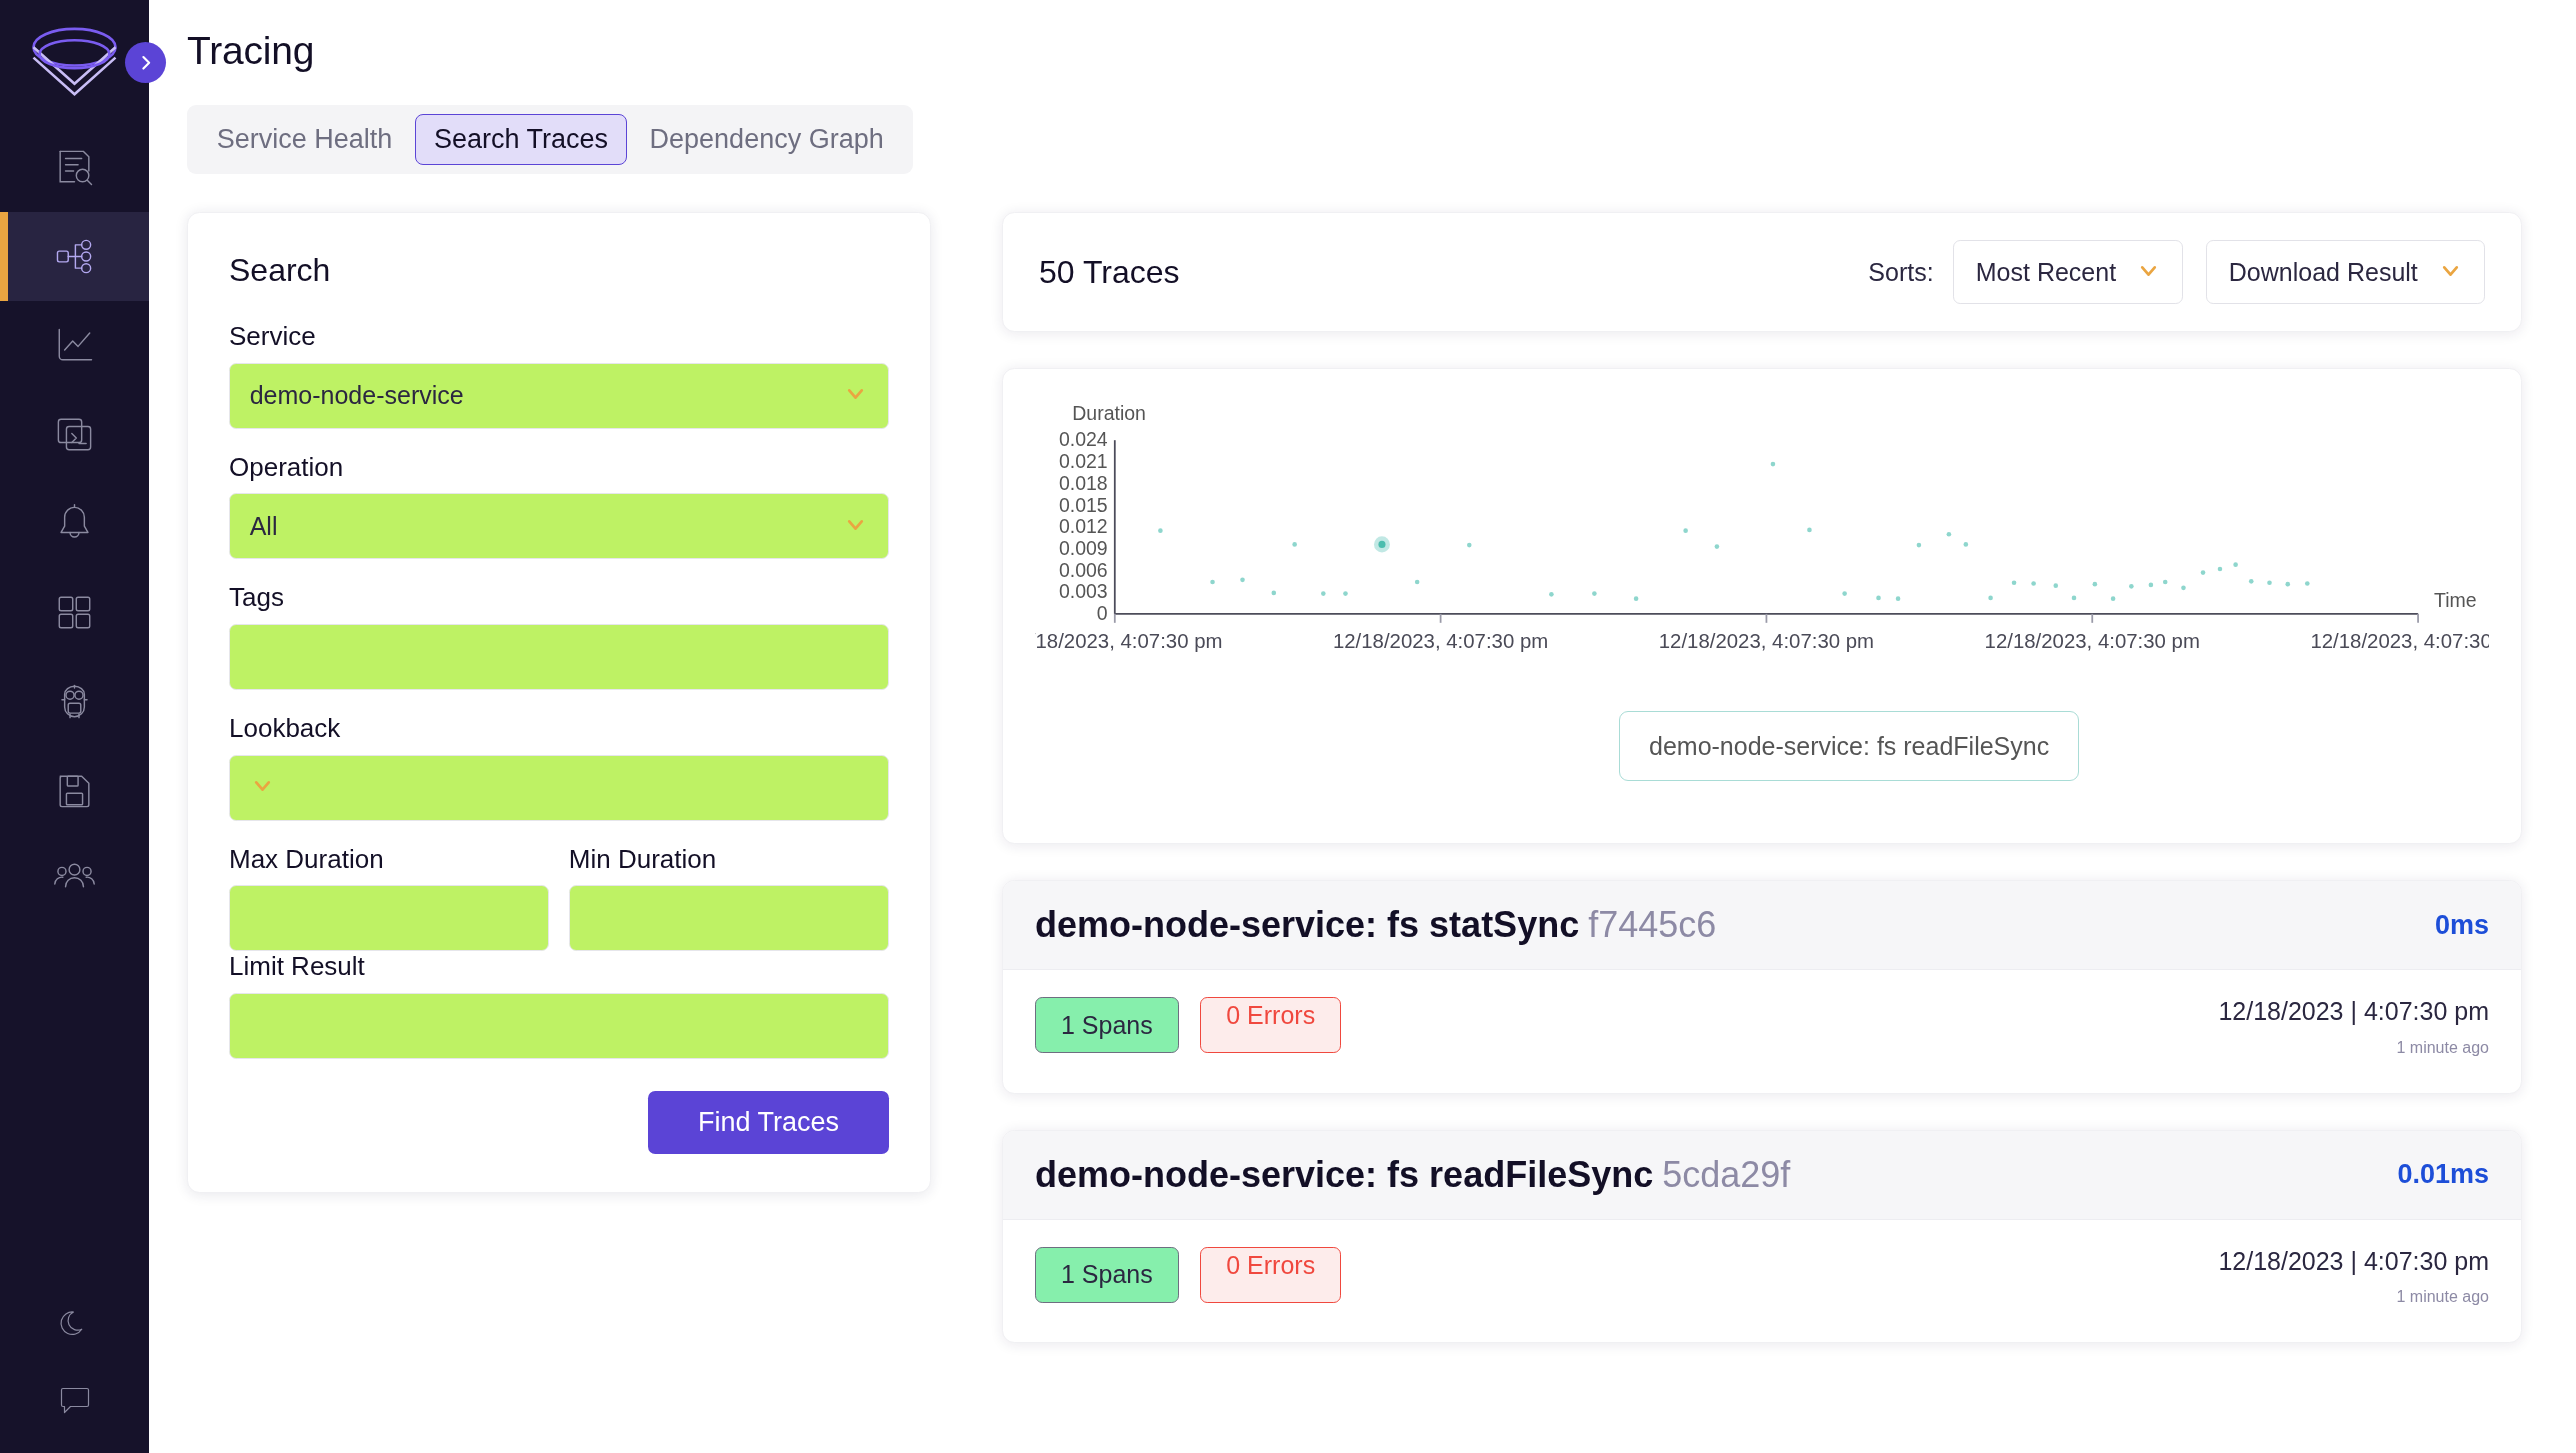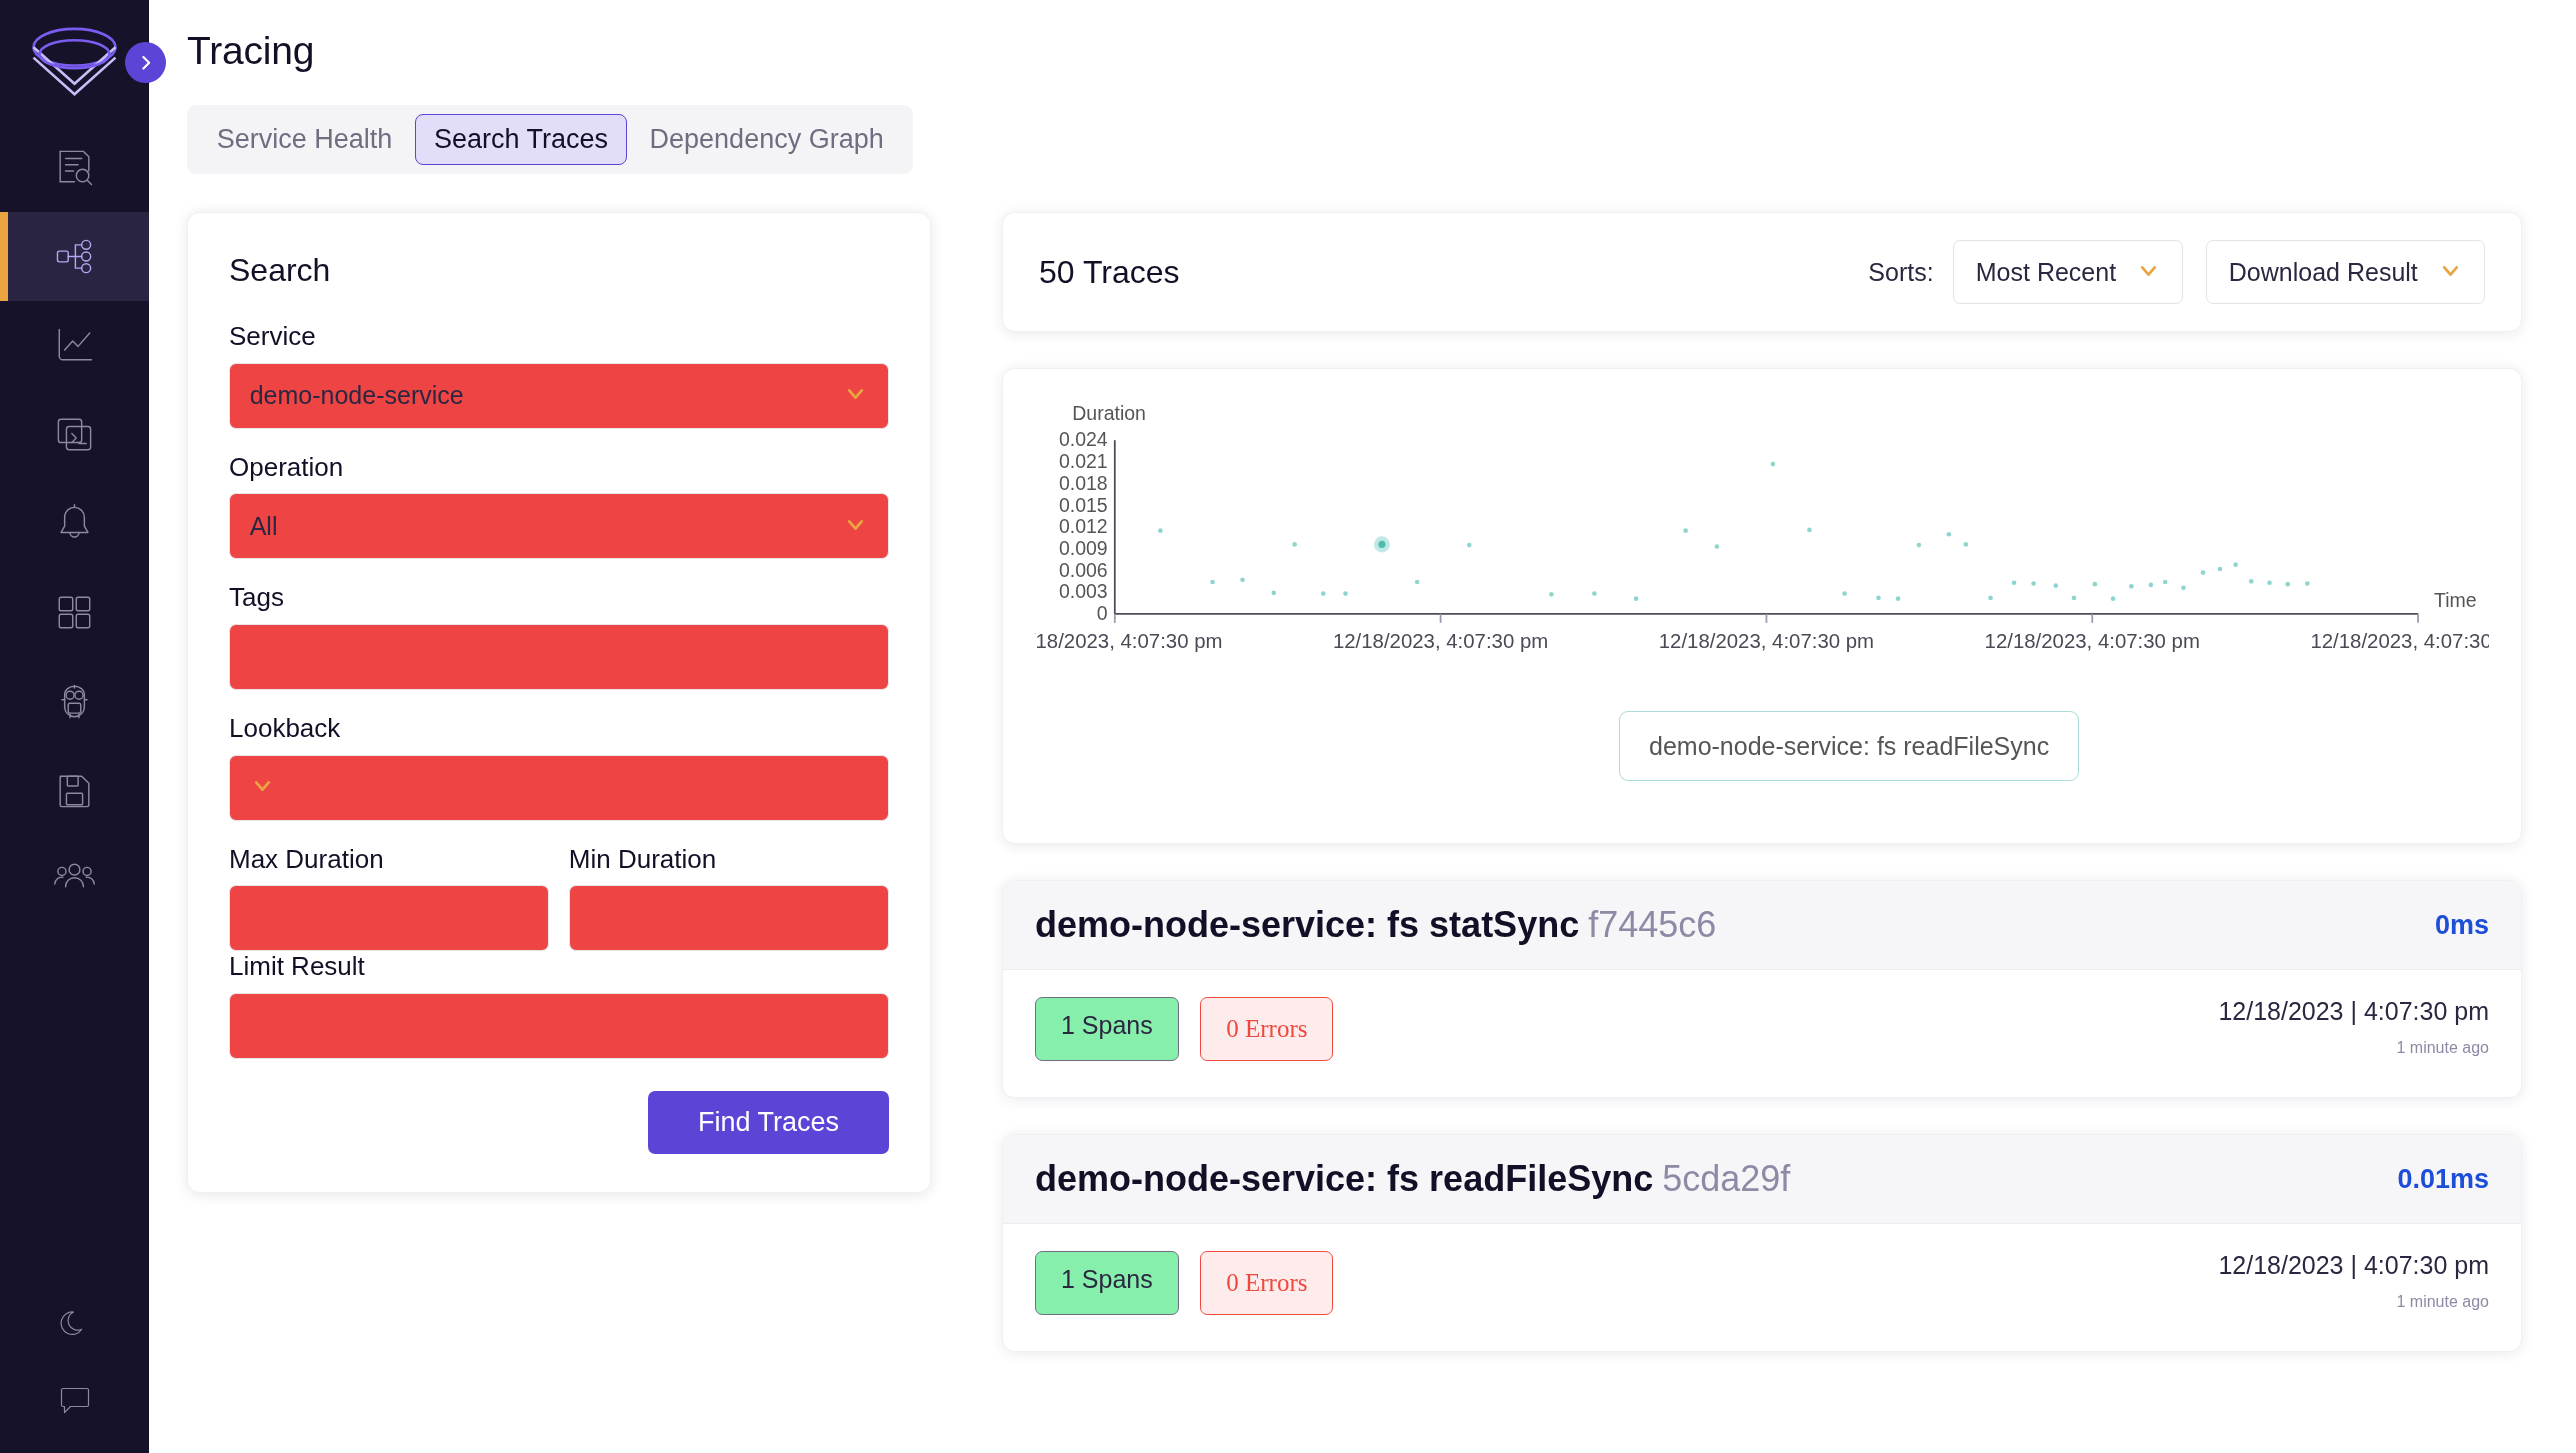--- a/index.html
+++ b/index.html
@@ -66,21 +66,21 @@
   .search-card {
     width: 744px; flex: 0 0 744px; align-self: flex-start;
     background: #fff; border-radius: 12.5px;
     box-shadow: 0 1.8px 12.5px rgba(30,25,70,0.10); border: 0.9px solid #f0f0f3;
     padding: 39px 41px 38px 41px;
   }
   .search-heading { font-size: 32px; color: #130f26; margin-bottom: 32px; }
   .field-label { font-size: 26px; color: #130f26; margin-bottom: 10.7px; }
   .field + .field { margin-top: 23px; }
   .select-box, .text-box {
-    width: 100%; height: 66px; background: #ef4444; border: 0.9px solid #e6e6eb;
+    width: 100%; height: 66px; background: #bef264; border: 0.9px solid #e6e6eb;
     border-radius: 7.2px; display: flex; align-items: center;
     padding: 0 19.7px; font-size: 25px; color: #2b2740; cursor: pointer;
   }
   .select-box span.val { flex: 1; }
   .chev { color: #eaa541; font-size: 23px; line-height: 1; }
   .chev svg { width: 25px; height: 25px; stroke: #eaa541; fill: none; stroke-width: 2.6; }
   .text-box { cursor: text; }
   .dual { display: flex; gap: 19.7px; margin-top: 23px; }
   .dual .field { flex: 1; margin-top: 0; }
   .find-row { display: flex; justify-content: flex-end; margin-top: 32px; }
@@ -125,21 +125,21 @@
   .trace-id { color: #8d8aa5; font-weight: normal; margin-left: 9px; }
   .trace-dur { font-size: 27px; color: #1d4ed8; font-weight: bold; }
   .trace-body { display: flex; align-items: flex-start; padding: 27px 32px 36px 32px; }
   .badges { display: flex; gap: 21.5px; flex: 1; }
   .badge-span {
     border: 0.9px solid #6e6e80; border-radius: 7.2px; background: #86efac;
     font-size: 25px; color: #2b2740; padding: 12.5px 25px;
   }
   .badge-err {
     border: 0.9px solid #f0483e; border-radius: 7.2px; background: #fdeceb;
-    font-size: 25px; color: #f0483e; padding: 17px 25px; font-family: Liberation Serif, serif;
+    font-size: 25px; color: #f0483e; padding: 3px 25px;
   }
   .trace-meta { text-align: right; }
   .trace-time { font-size: 25px; color: #2b2740; }
   .trace-ago { font-size: 16px; color: #8d8aa5; margin-top: 12.5px; }
 </style>
 </head>
 <body>
 
 <div id="app">
 

